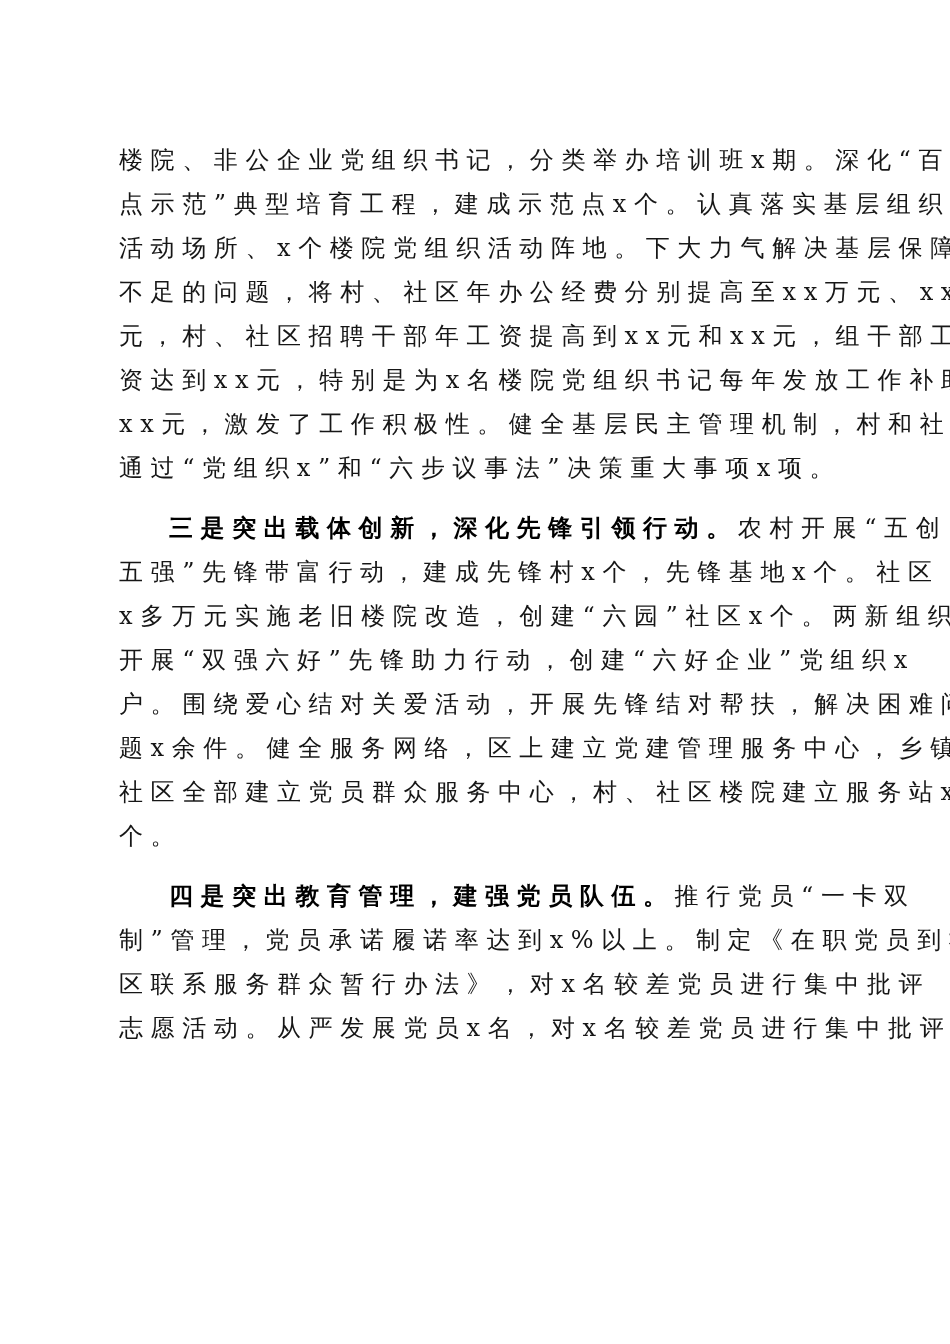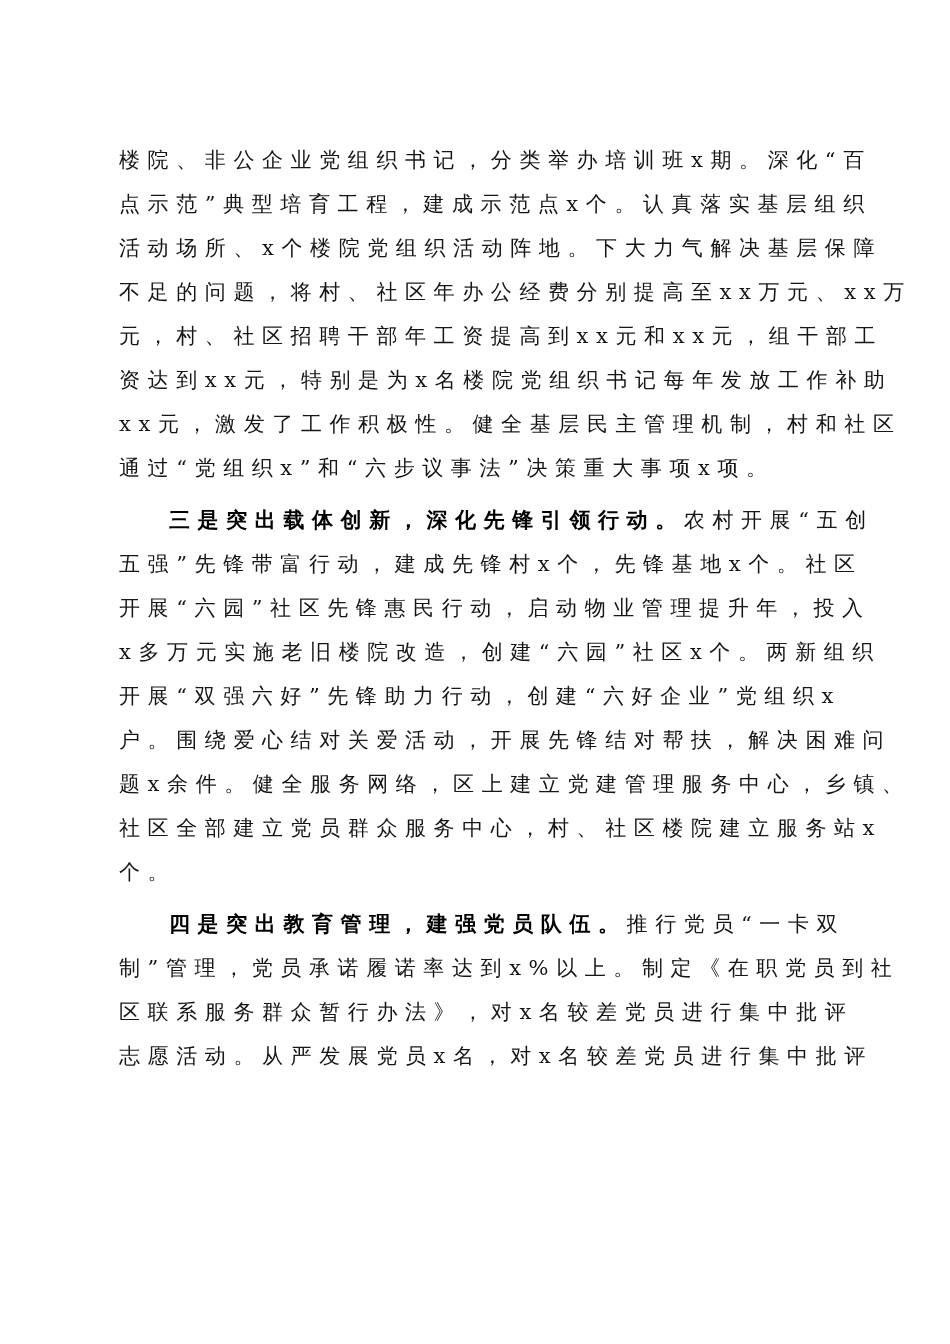--- a/index.html
+++ b/index.html
@@ -17,30 +17,30 @@
     }
     .page {
       position: absolute;
       left: 119px;
       top: 138px;
       width: 705px;
     }
     .line {
       height: 44px;
       line-height: 44px;
-      font-size: 21px;
+      font-size: 24px;
       white-space: nowrap;
       letter-spacing: 7.6px;
       color: #161616;
     }
     .line.indent {
       padding-left: 50px;
     }
     .line.gap-before {
-      margin-top: 8px;
+      margin-top: 16px;
     }
     .heading-run {
       font-weight: bold;
       color: #000000;
     }
   </style>
 </head>
 <body>
 
 <div class="page">
@@ -54,21 +54,20 @@
     <div class="line">资达到xx元，特别是为x名楼院党组织书记每年发放工作补助</div>
     <div class="line">xx元，激发了工作积极性。健全基层民主管理机制，村和社区</div>
     <div class="line">通过“党组织x”和“六步议事法”决策重大事项x项。</div>
   </div>
 
   <div>
     <div class="line indent gap-before">
       <span class="heading-run">三是突出载体创新，深化先锋引领行动。</span><span>农村开展“五创</span>
     </div>
     <div class="line">五强”先锋带富行动，建成先锋村x个，先锋基地x个。社区</div>
-    <div class="line">开展“六园”社区先锋惠民行动，启动物业管理提升年，投入</div>
     <div class="line">x多万元实施老旧楼院改造，创建“六园”社区x个。两新组织</div>
     <div class="line">开展“双强六好”先锋助力行动，创建“六好企业”党组织x</div>
     <div class="line">户。围绕爱心结对关爱活动，开展先锋结对帮扶，解决困难问</div>
     <div class="line">题x余件。健全服务网络，区上建立党建管理服务中心，乡镇、</div>
     <div class="line">社区全部建立党员群众服务中心，村、社区楼院建立服务站x</div>
     <div class="line">个。</div>
   </div>
 
   <div>
     <div class="line indent gap-before">

